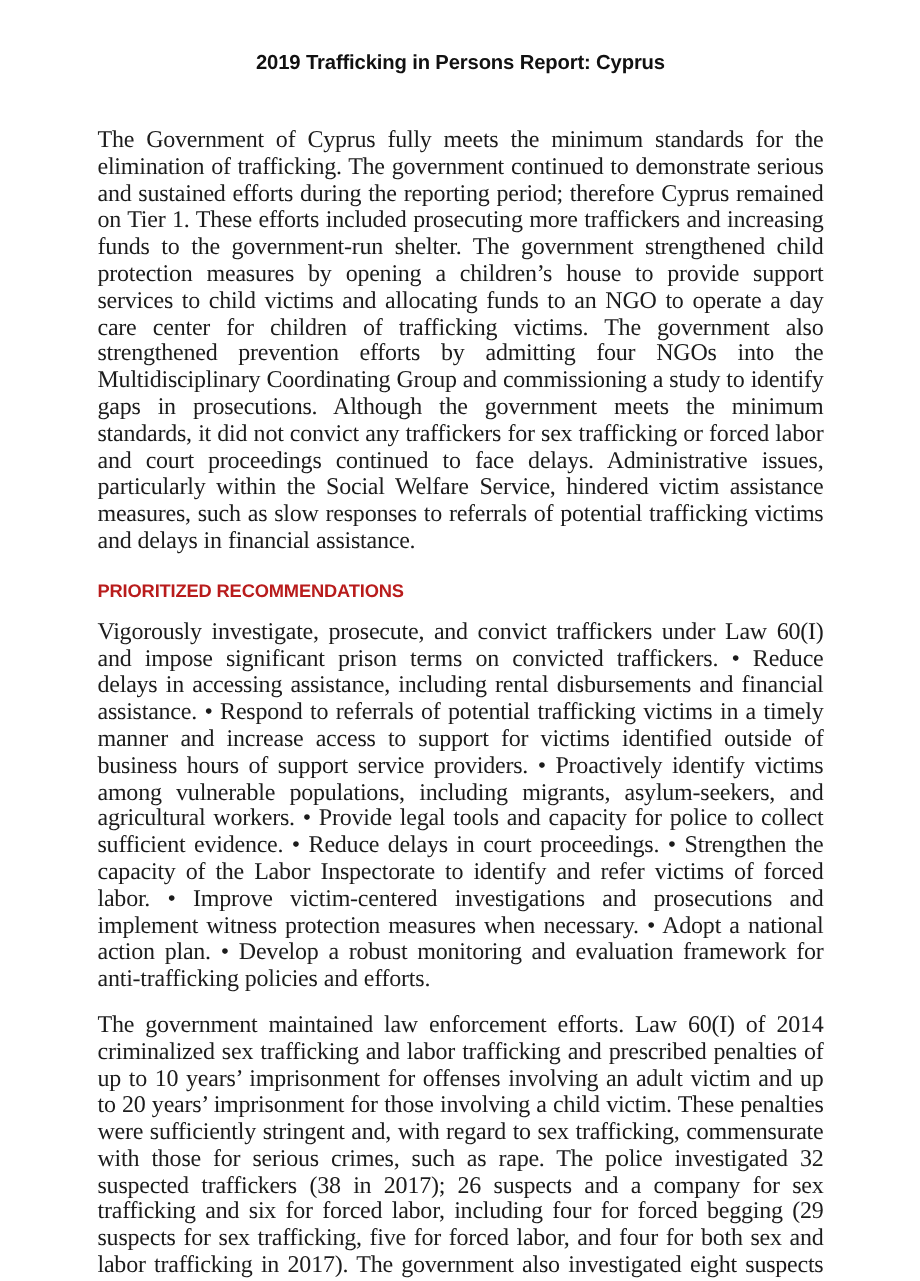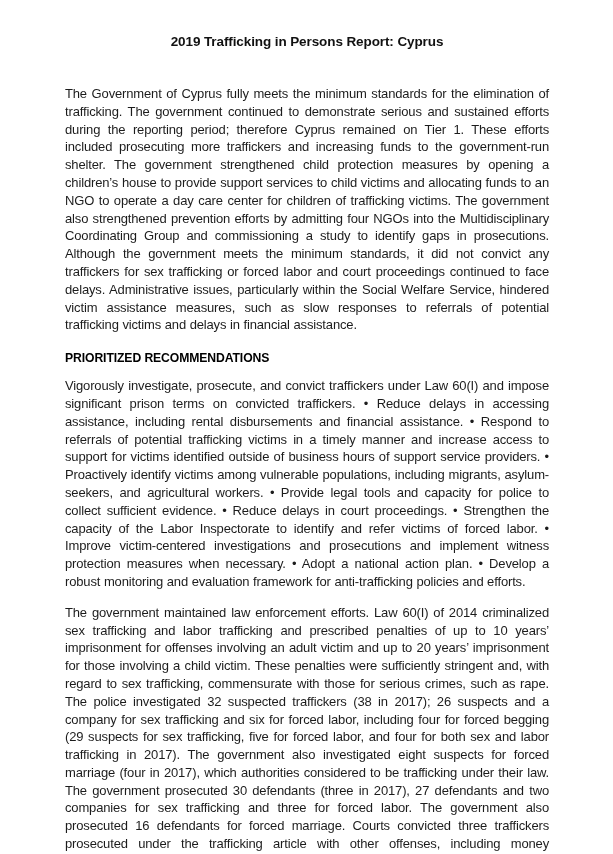--- a/index.html
+++ b/index.html
@@ -20,32 +20,33 @@
   .doc-title {
     text-align: center;
     font-weight: bold;
     font-size: 13.5px;
     letter-spacing: -0.1px;
     margin: 10px 0 36px 0;
     color: #111111;
   }
   .para {
     text-align: justify;
-    font-size: 13px;
+    font-size: 16px;
     line-height: 17.8px;
     letter-spacing: -0.15px;
     word-spacing: 0.2px;
     margin: 0 0 13px 0;
+    font-family: Liberation Serif, serif;
   }
   .section-heading {
     font-weight: bold;
     font-size: 12.2px;
     letter-spacing: -0.1px;
     margin: 17px 0 12px 0;
-    color: #000000;
+    color: #b91c1c;
   }
 </style>
 </head>
 <body>
 
 <div class="page">
   <h1 class="doc-title">2019 Trafficking in Persons Report: Cyprus</h1>
 
   <p class="para">The Government of Cyprus fully meets the minimum standards for the elimination of trafficking. The government continued to demonstrate serious and sustained efforts during the reporting period; therefore Cyprus remained on Tier 1. These efforts included prosecuting more traffickers and increasing funds to the government-run shelter. The government strengthened child protection measures by opening a children’s house to provide support services to child victims and allocating funds to an NGO to operate a day care center for children of trafficking victims. The government also strengthened prevention efforts by admitting four NGOs into the Multidisciplinary Coordinating Group and commissioning a study to identify gaps in prosecutions. Although the government meets the minimum standards, it did not convict any traffickers for sex trafficking or forced labor and court proceedings continued to face delays. Administrative issues, particularly within the Social Welfare Service, hindered victim assistance measures, such as slow responses to referrals of potential trafficking victims and delays in financial assistance.</p>
 

